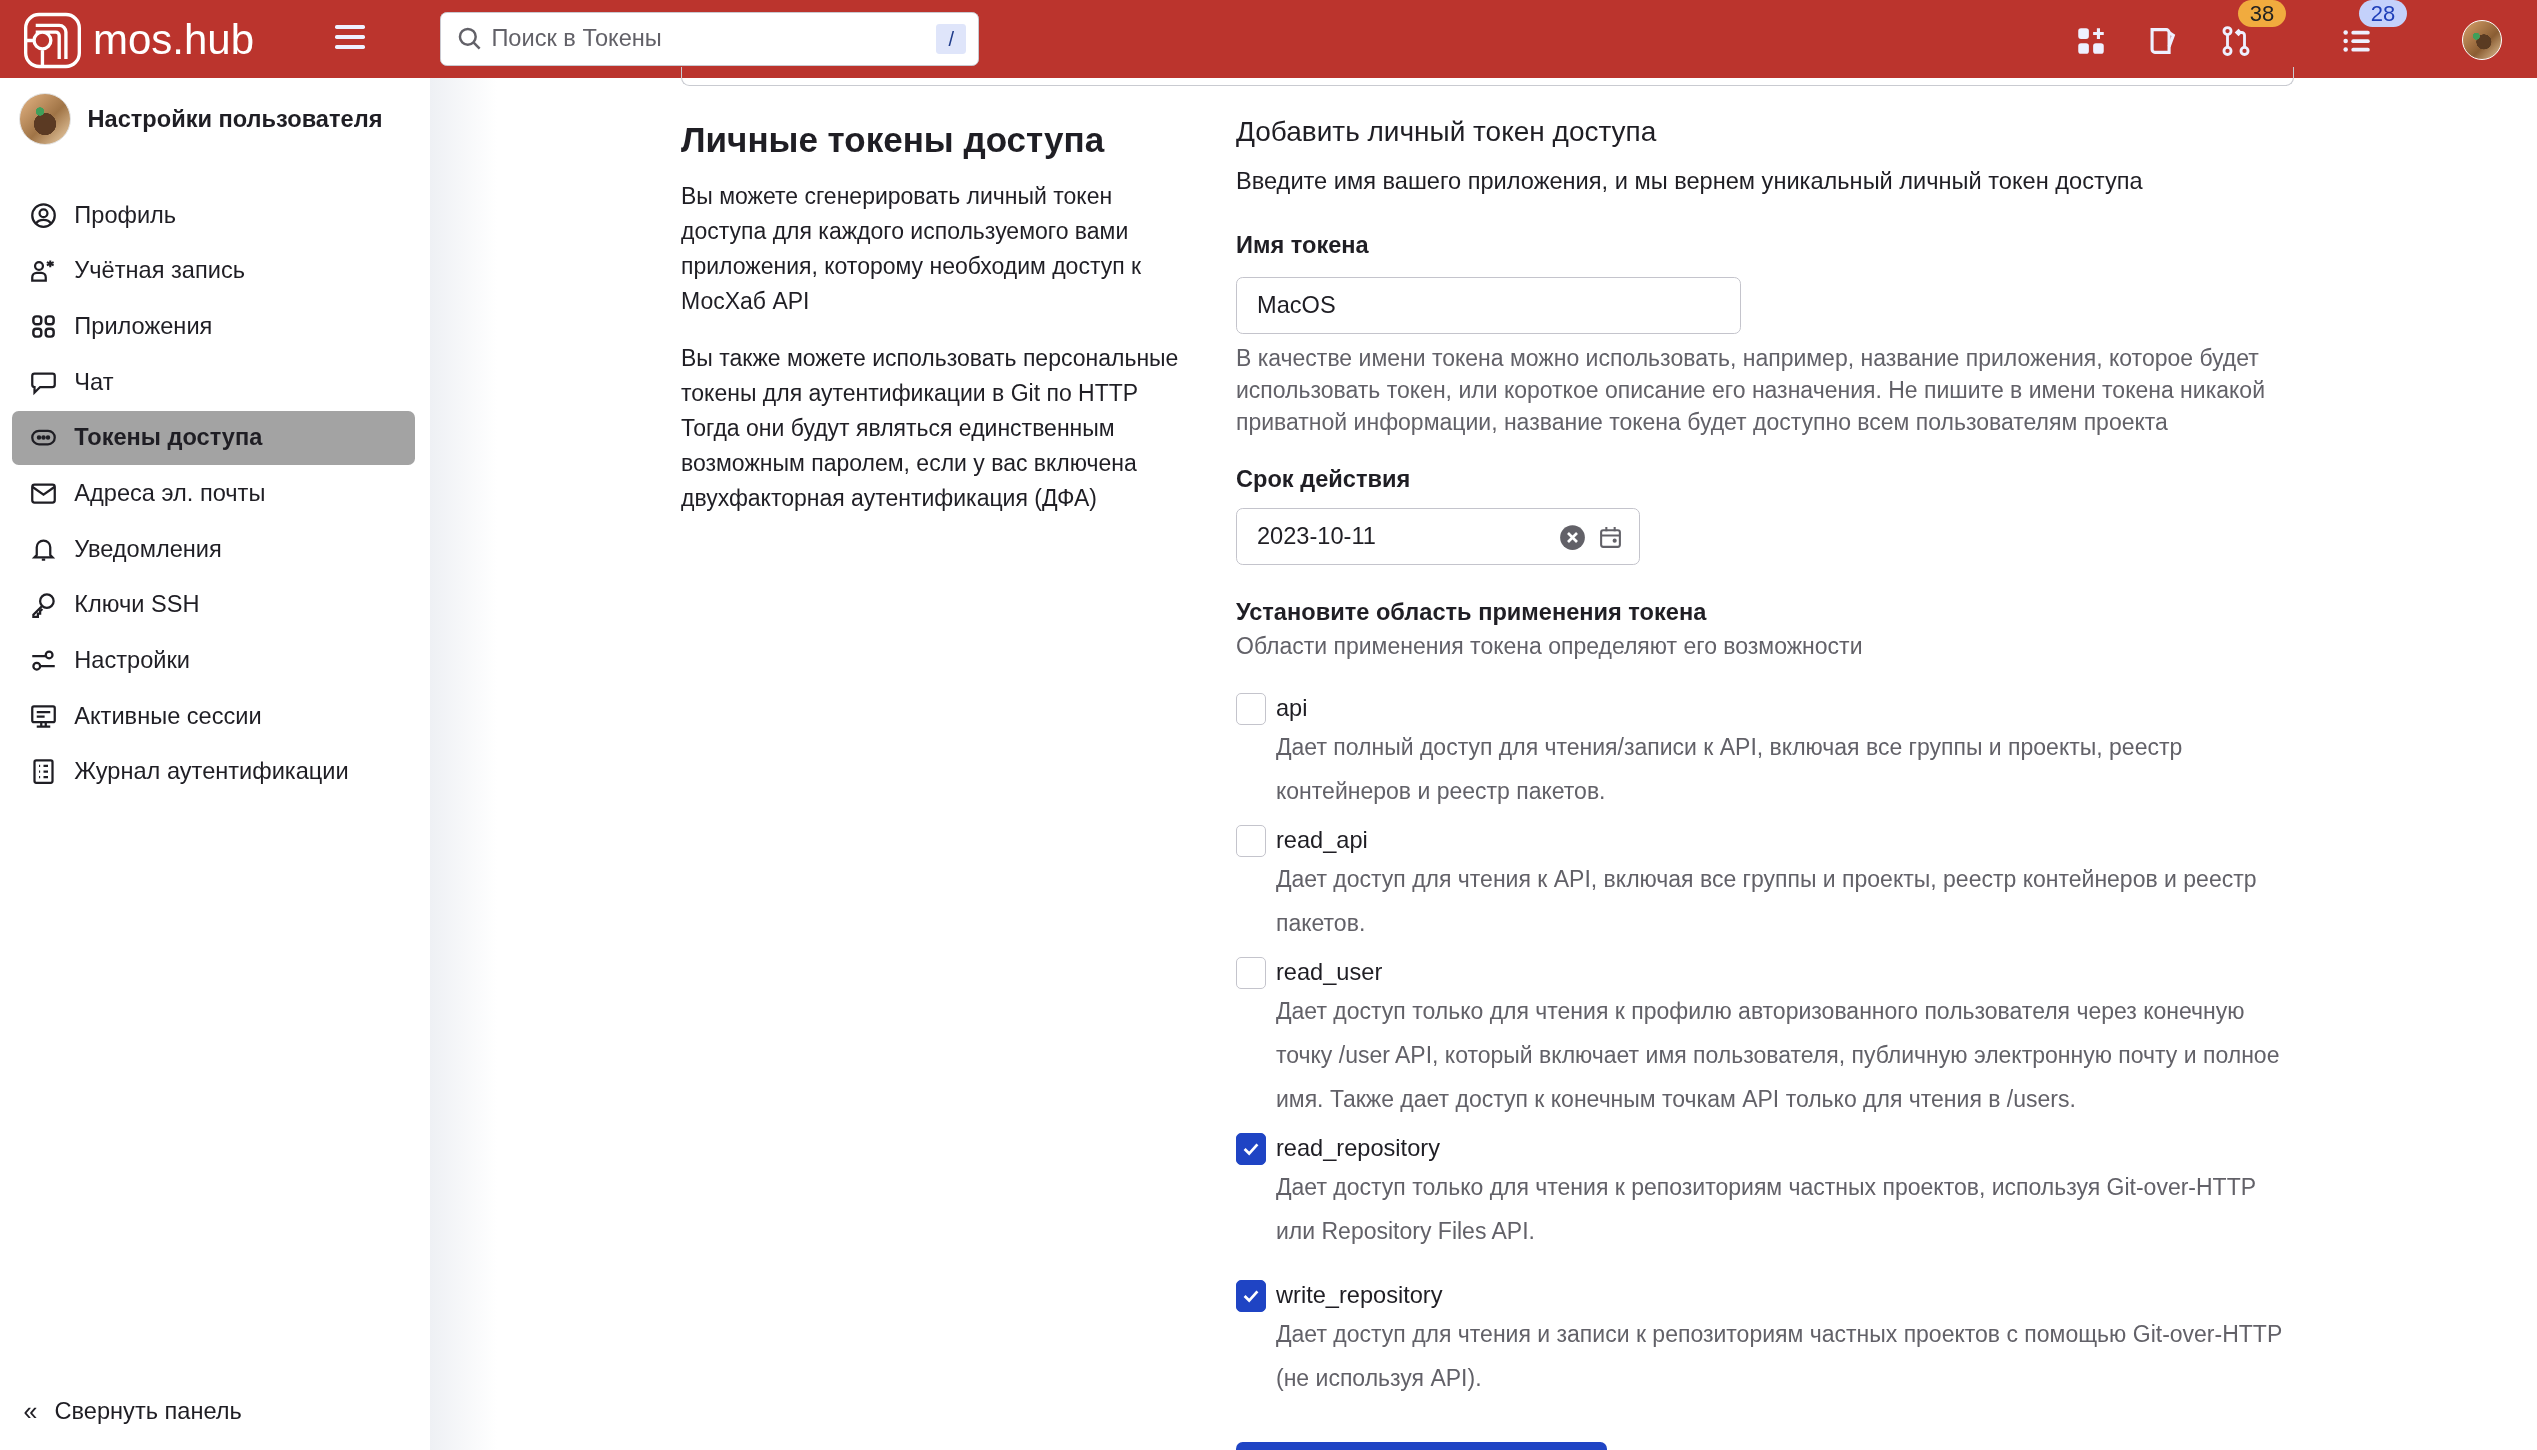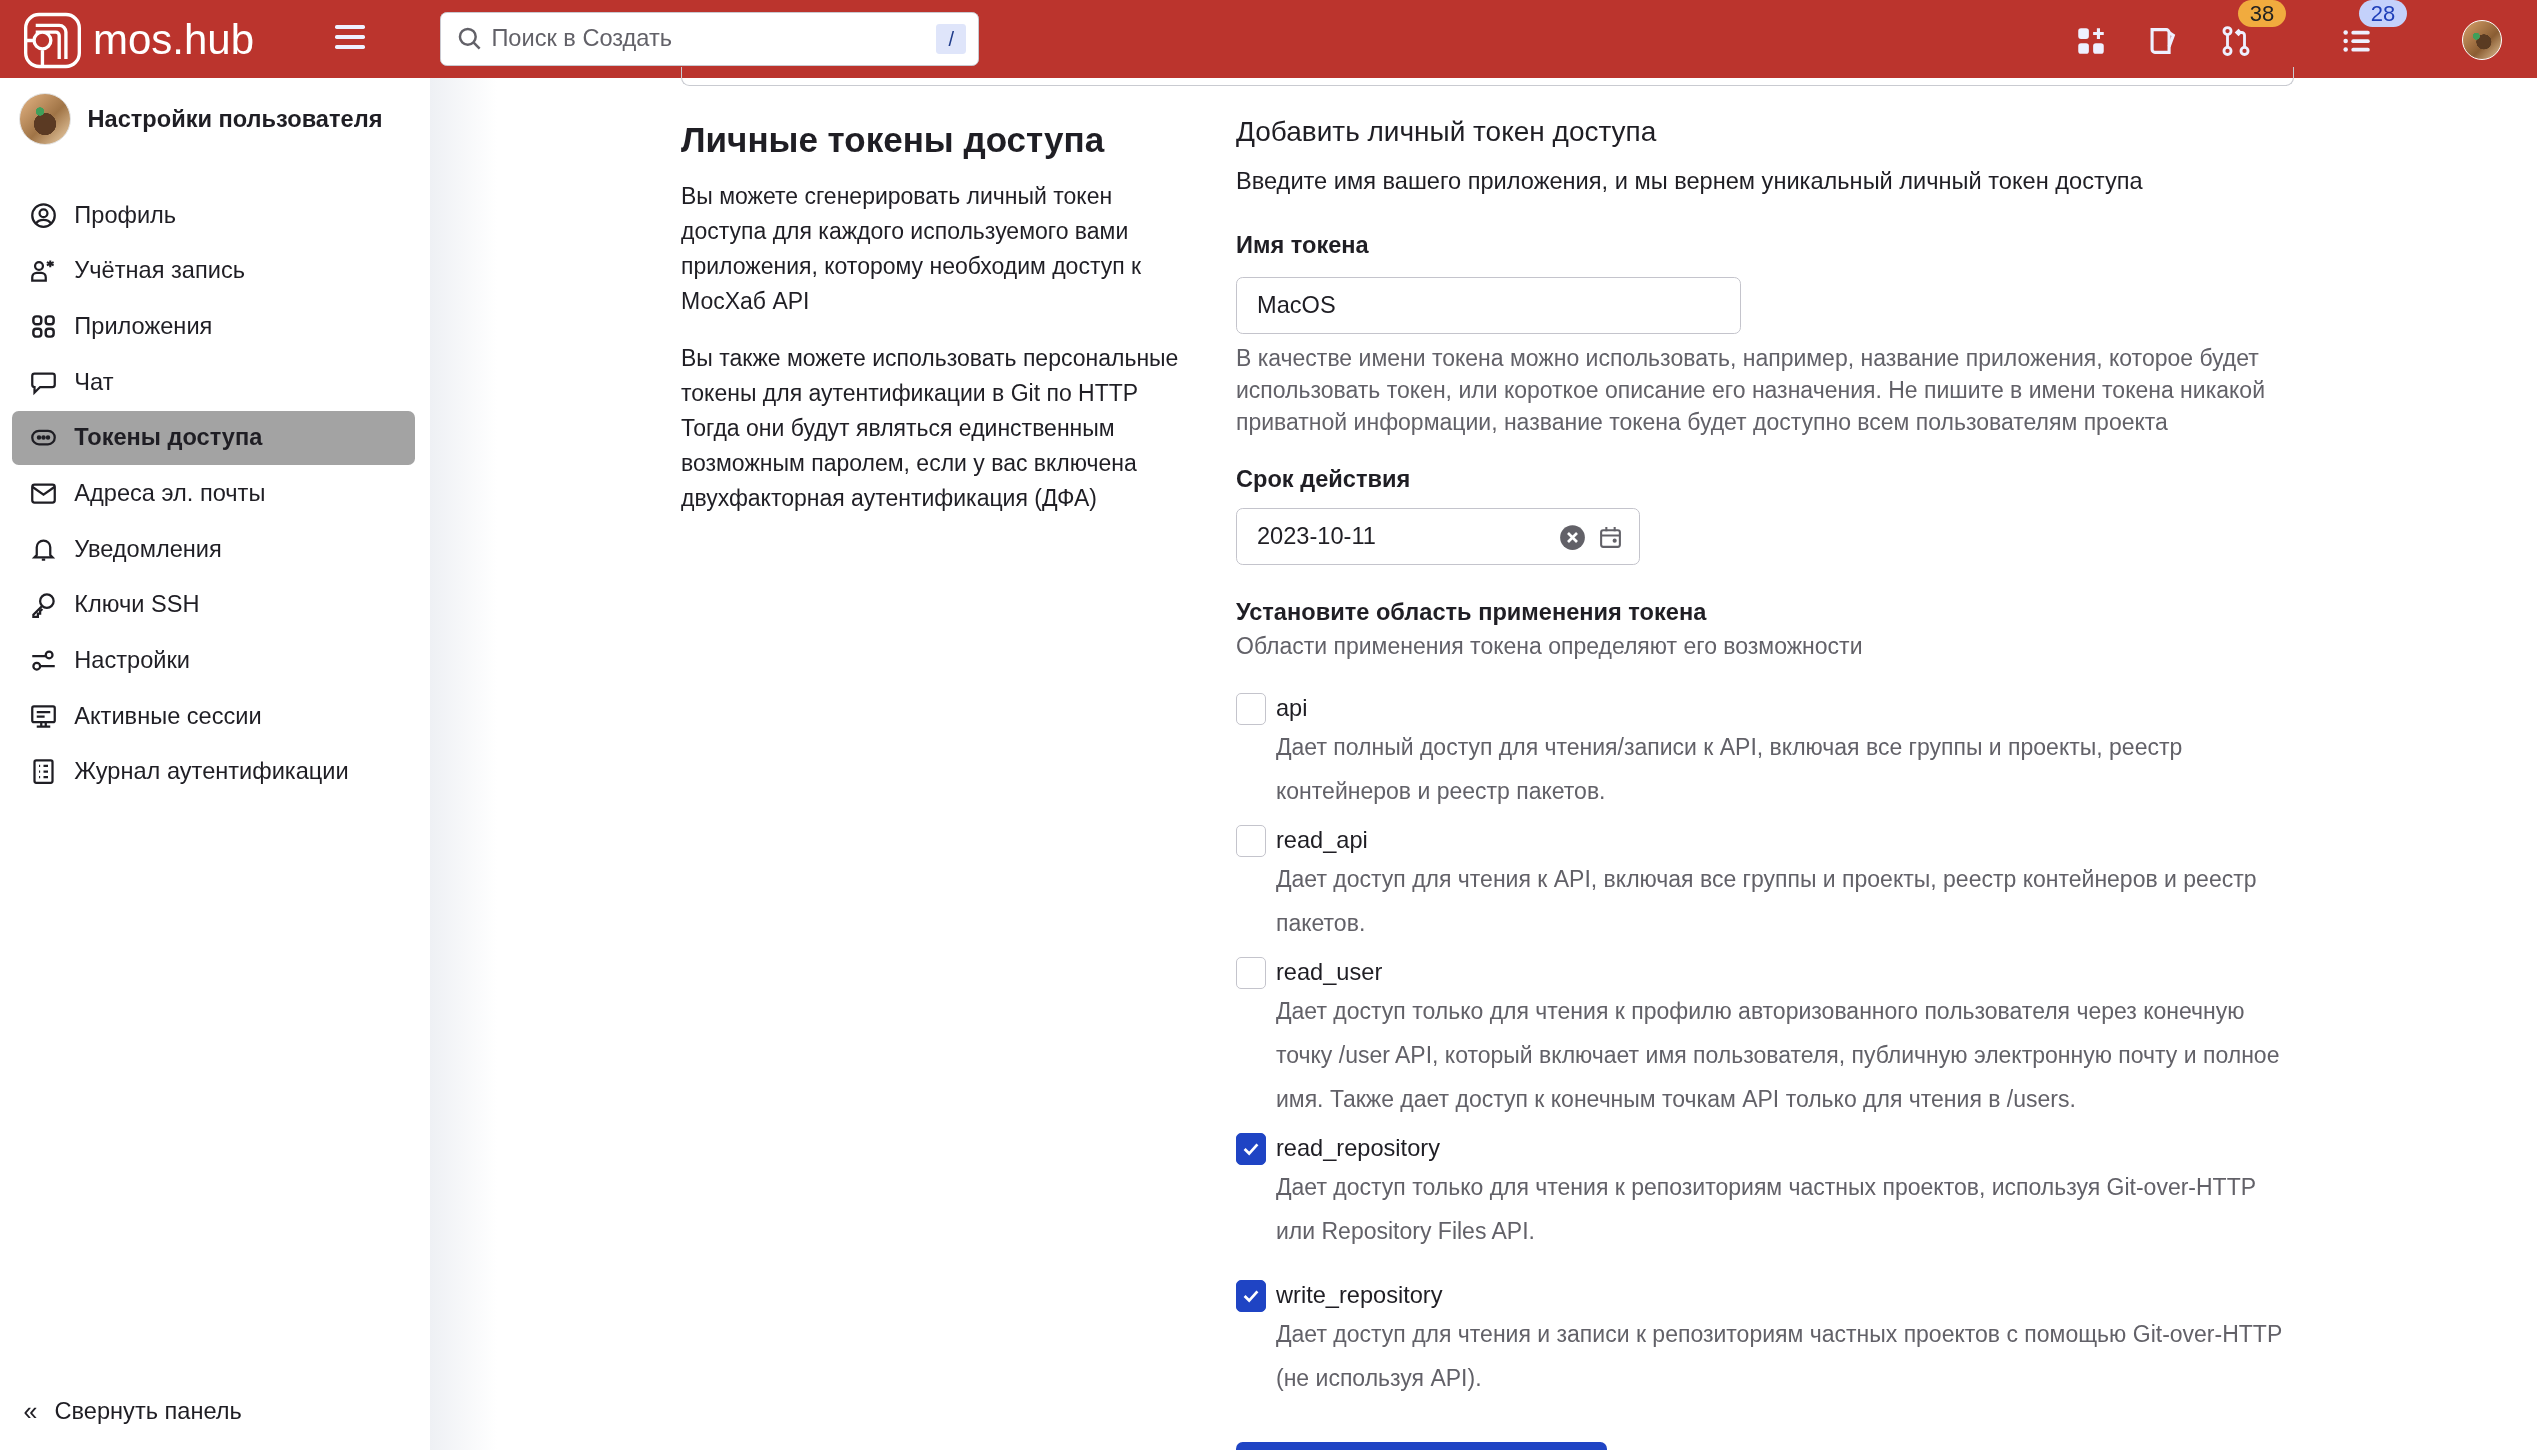--- a/index.html
+++ b/index.html
@@ -77,21 +77,21 @@
     <span></span>
       <span></span>
       <span></span>
   </div>
 
   <div class="search">
     <svg viewBox="0 0 24 24" fill="none" stroke="#626168" stroke-width="2.2">
         <circle cx="10.5" cy="10.5" r="7"></circle>
         <path d="M15.5 15.5 L21 21"></path>
       </svg>
-    <span class="search-text">Поиск в Создать</span>
+    <span class="search-text">Поиск в Токены</span>
     <span class="search-kbd">/</span>
   </div>
 
   <svg class="hdr-icon" style="left:2074px;" viewBox="0 0 24 24" fill="#eef0ff">
     <rect x="3" y="3" width="7.5" height="7.5" rx="2"></rect>
       <rect x="3" y="13.5" width="7.5" height="7.5" rx="2"></rect>
       <rect x="13.5" y="13.5" width="7.5" height="7.5" rx="2"></rect>
     <path d="M17.25 3 V10.5 M13.5 6.75 H21" stroke="#eef0ff" stroke-width="2.2"></path>
   </svg>
   <svg class="hdr-icon" style="left:2145px;" viewBox="0 0 24 24" fill="none" stroke="#eef0ff" stroke-width="2.2">

